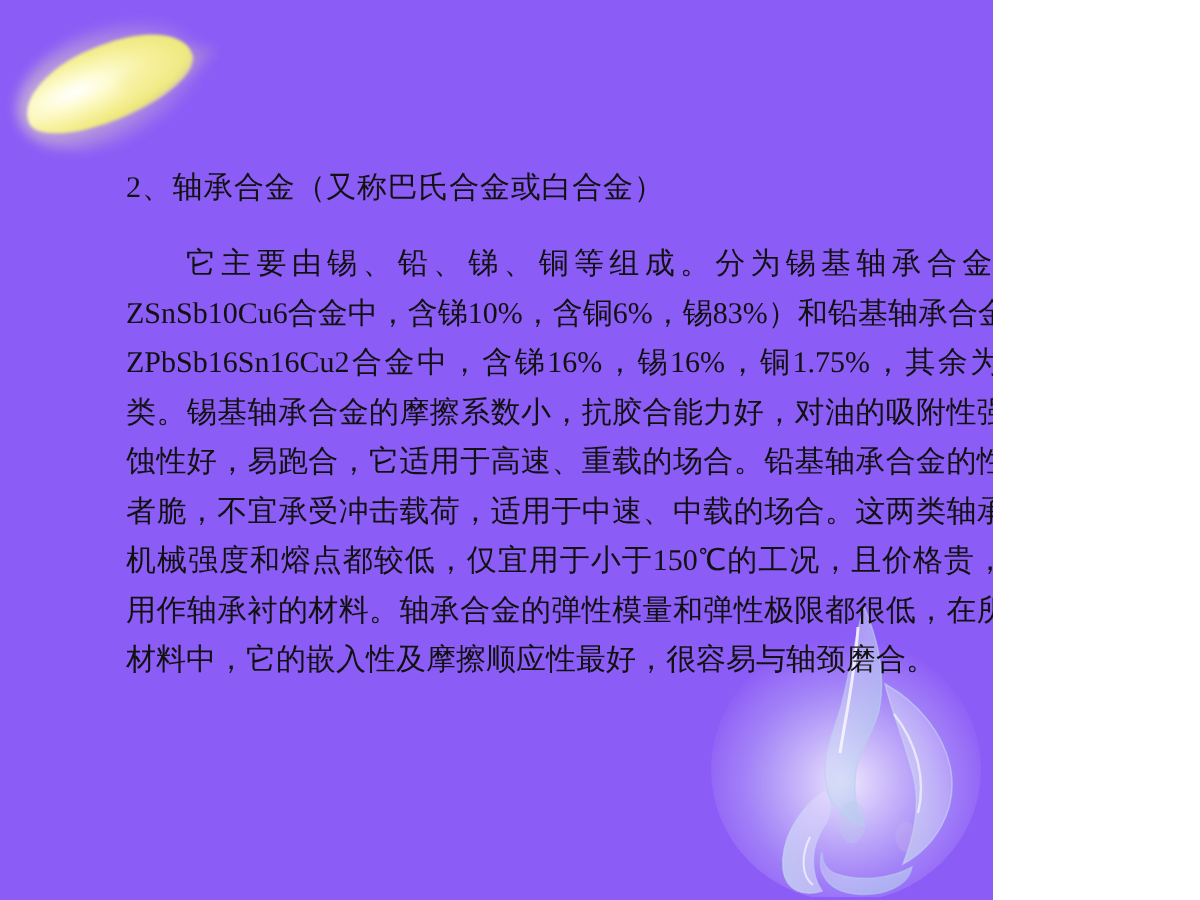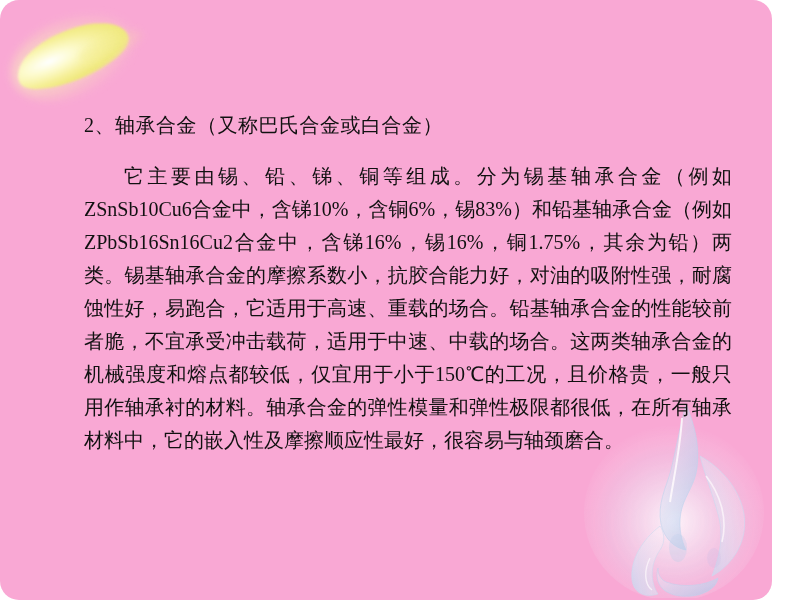--- a/index.html
+++ b/index.html
@@ -8,25 +8,24 @@
   }
   body {
     width: 800px;
     height: 600px;
     overflow: hidden;
     background: #ffffff;
     font-family: "Liberation Serif", serif;
   }
   #slide {
     position: relative;
-    width: 772px;
+    width: 662px;
     height: 600px;
-    background: #f9a8d4;
+    background: #8b5cf6;
     overflow: hidden;
-    border-radius: 19px;
   }
 
   
   .glow-blob {
     position: absolute;
     left: 8px;
     top: 18px;
     width: 130px;
     height: 78px;
     transform: rotate(-22deg);

